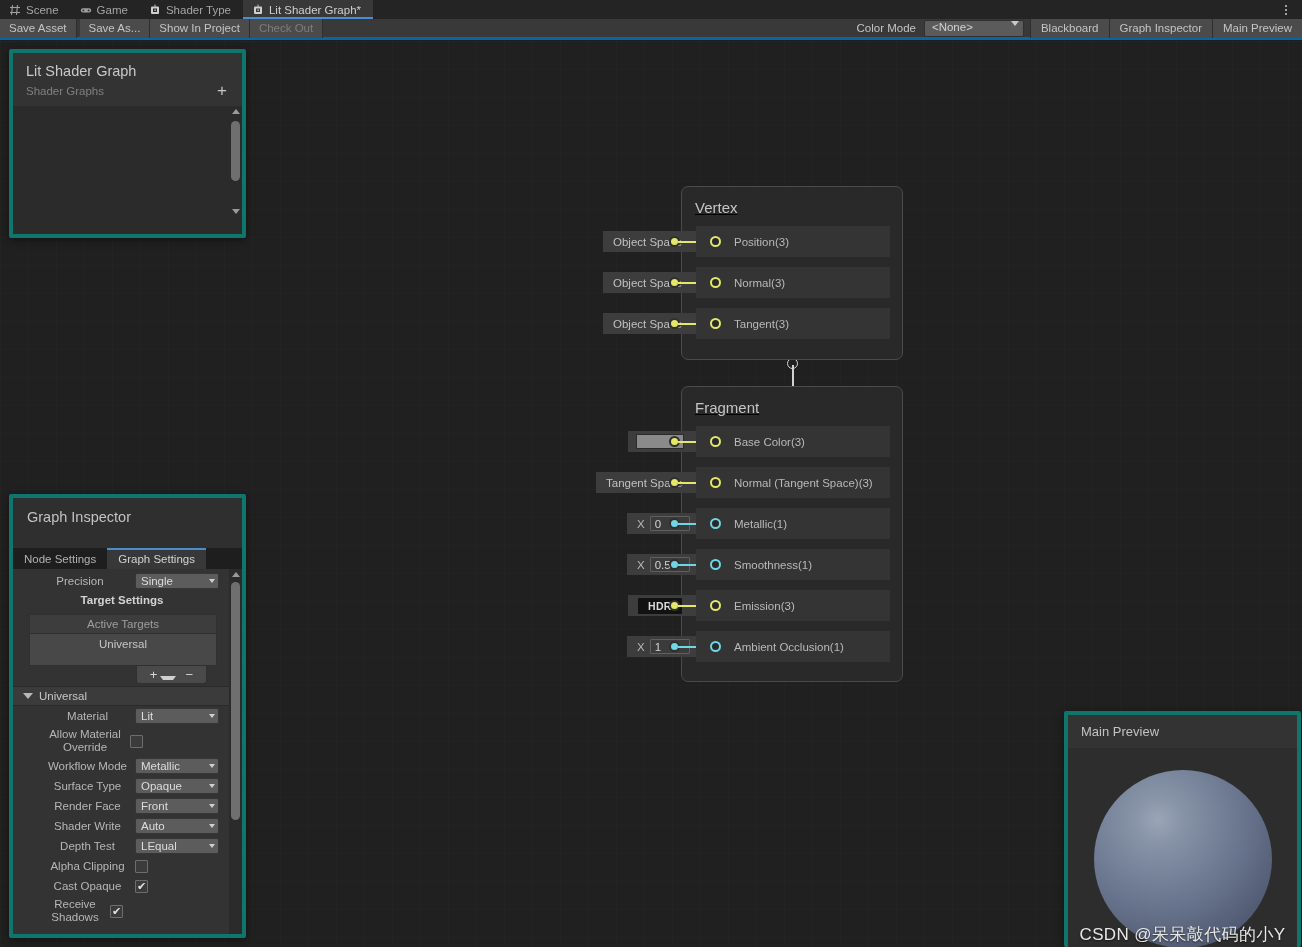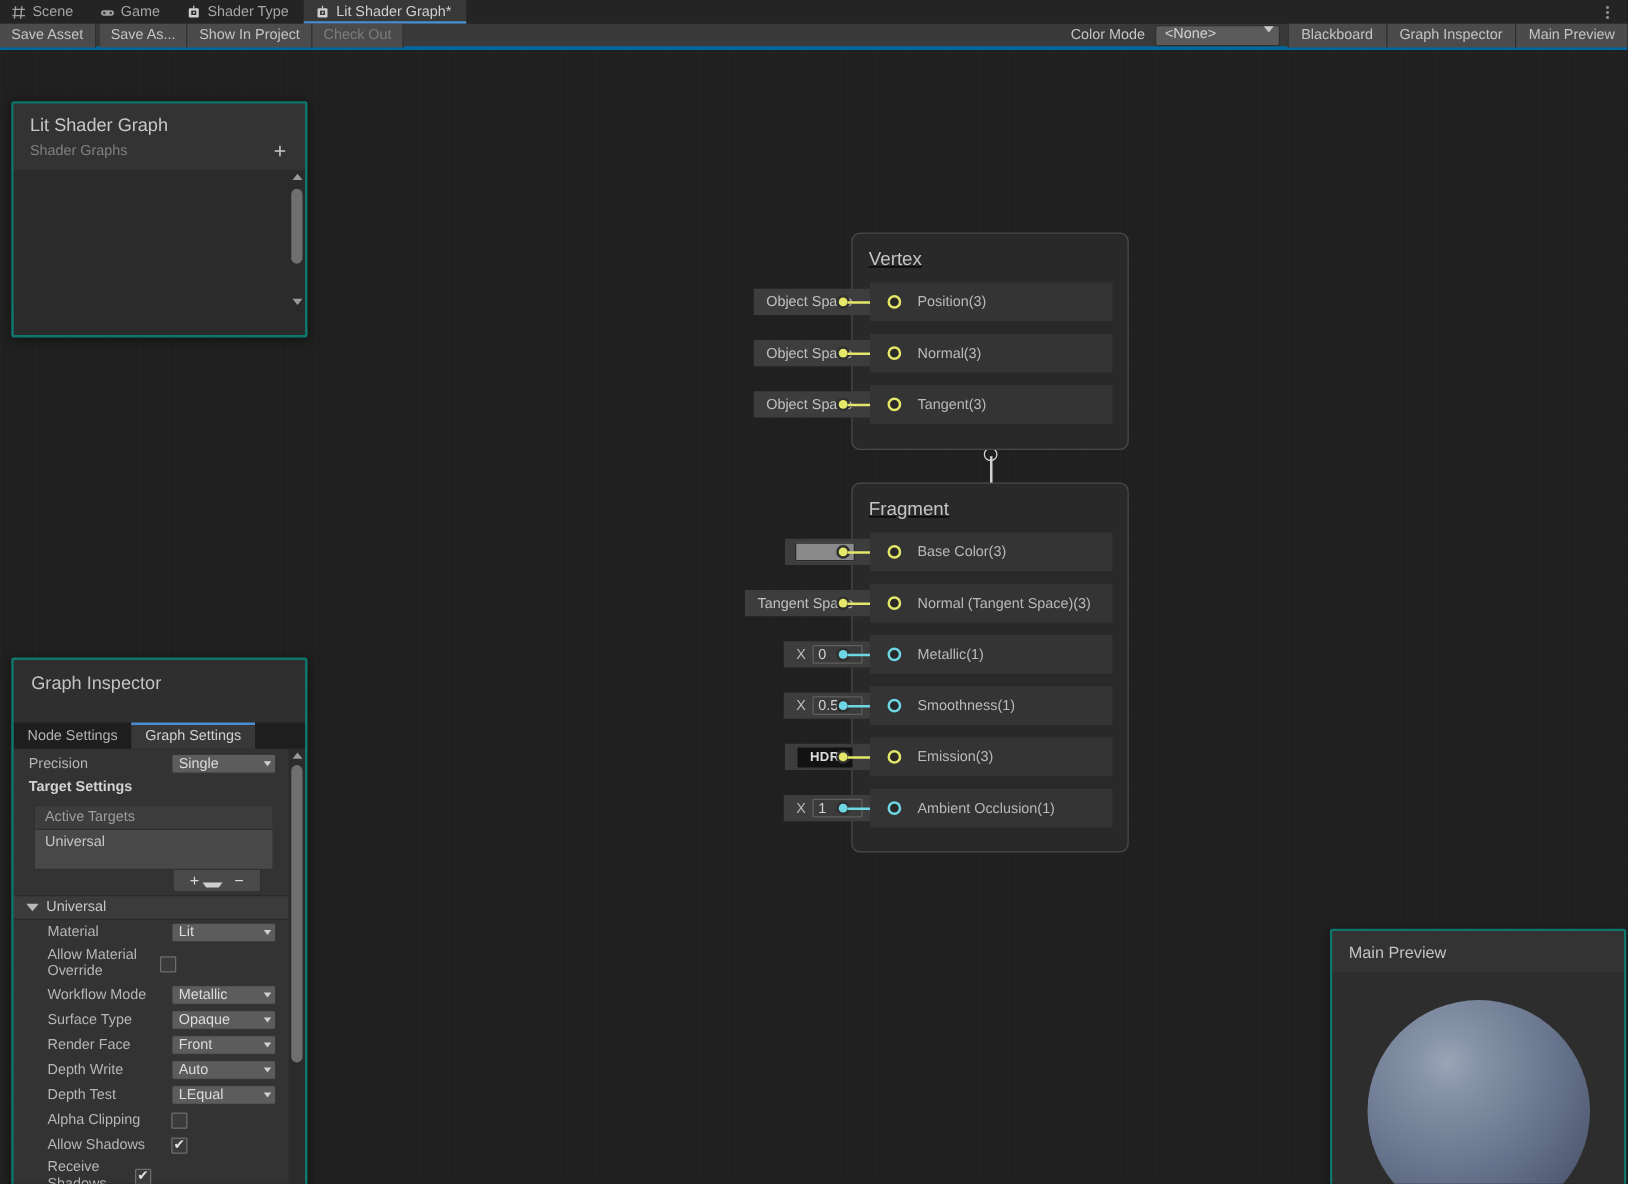--- a/index.html
+++ b/index.html
@@ -72,23 +72,22 @@
     background: #202020;
     background-image:
       linear-gradient(rgba(255,255,255,0.013) 1px, transparent 1px),
       linear-gradient(90deg, rgba(255,255,255,0.013) 1px, transparent 1px);
     background-size: 28px 28px;
   }
 
   
   .panel {
     position: absolute; background: #2b2b2b;
-    border: 2px solid #0f766e; border-radius: 2px;
+    border: 4px solid #0f766e; border-radius: 2px;
     box-shadow: 0 2px 9px rgba(0,0,0,0.45);
-    margin-top: 32px;
   }
   .panel-title {
     font-size: 14.5px; color: #c2c2c2; padding: 11px 14px 4px 14px;
   }
 
   
   #blackboard { left: 9px; top: 49px; width: 237px; height: 189px; }
   .bb-head { background: #333333; padding: 10px 13px 9px 13px; }
   .bb-title { font-size: 14.5px; color: #c8c8c8; }
   .bb-sub-row { display: flex; align-items: center; justify-content: space-between; margin-top: 6px; }
@@ -117,21 +116,21 @@
   .gi-tabs { display: flex; height: 21px; background: #1e1e1e; position: relative; }
   .gi-tab {
     padding: 0 11px; height: 21px; display: flex; align-items: center;
     font-size: 11.5px; color: #b2b2b2; position: relative;
   }
   .gi-tab.active { background: #383838; color: #d2d2d2; }
   .gi-tab.active::before {
     content: ""; position: absolute; left: 0; right: 0; top: 0; height: 2px; background: #4a8dd1;
   }
   .gi-body { position: relative; height: 373px; background: #333333; }
-  .gi-scroll-host { position: absolute; left: 0; top: 0; right: 13px; bottom: 0; overflow: hidden; }
+  .gi-scroll-host { position: absolute; left: 0; top: 0; right: 13px; bottom: 0; overflow: hidden; text-align: center; }
 
   .row { display: flex; align-items: center; min-height: 20px; padding: 1px 10px 1px 12px; }
   .row-label { font-size: 11.5px; color: #b6b6b6; flex: 1; line-height: 13px; }
   .row-label.indent { padding-left: 15px; }
   .row-label.bold { color: #d3d3d3; font-weight: bold; }
   .popupfield {
     width: 84px; height: 16px; background: #5c5c5c; border: 1px solid #363636;
     border-radius: 2px; display: flex; align-items: center; justify-content: space-between;
     padding: 0 3px 0 5px; font-size: 11.5px; color: #dcdcdc; flex: none;
   }
@@ -533,42 +532,42 @@
 
         <div class="row">
           <span class="row-label indent">Render Face</span>
           <span class="popupfield">
             <span>Front</span>
             <span class="caret"></span>
           </span>
         </div>
 
         <div class="row">
-          <span class="row-label indent">Depth Write</span>
+          <span class="row-label indent">Shader Write</span>
           <span class="popupfield">
             <span>Auto</span>
             <span class="caret"></span>
           </span>
         </div>
 
         <div class="row">
           <span class="row-label indent">Depth Test</span>
           <span class="popupfield">
             <span>LEqual</span>
             <span class="caret"></span>
           </span>
         </div>
 
         <div class="row">
           <span class="row-label indent">Alpha Clipping</span>
           <span class="chk"></span>
         </div>
 
         <div class="row">
-          <span class="row-label indent">Allow Shadows</span>
+          <span class="row-label indent">Cast Opaque</span>
           <span class="chk">✔</span>
         </div>
 
         <div class="row" style="min-height:30px;">
           <span class="row-label indent" style="max-width:85px;">Receive Shadows</span>
           <span class="chk">✔</span>
         </div>
 
       </div>
 

